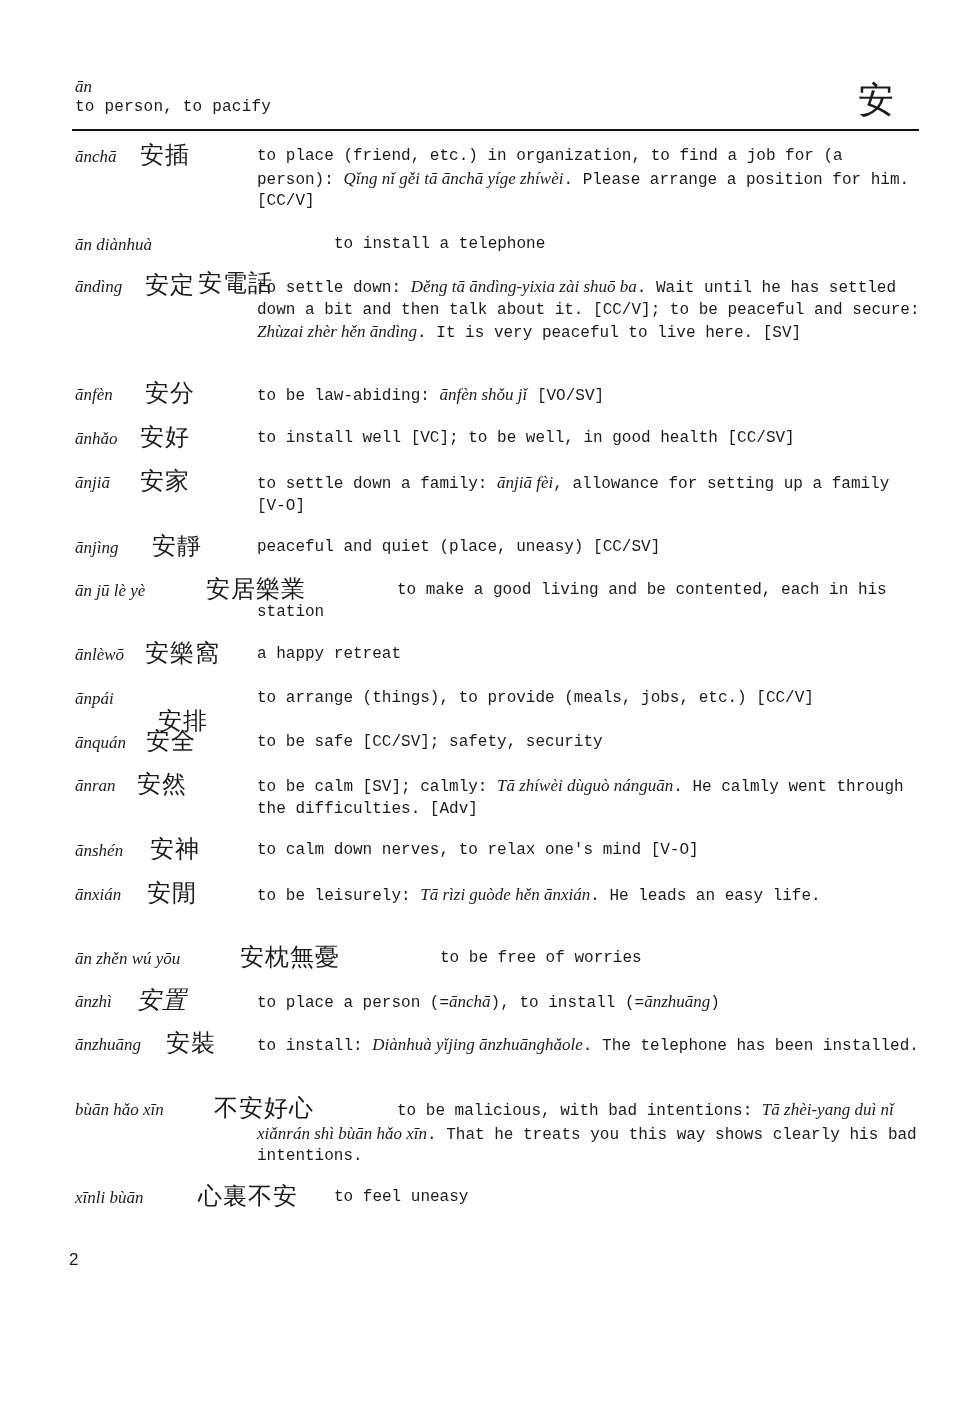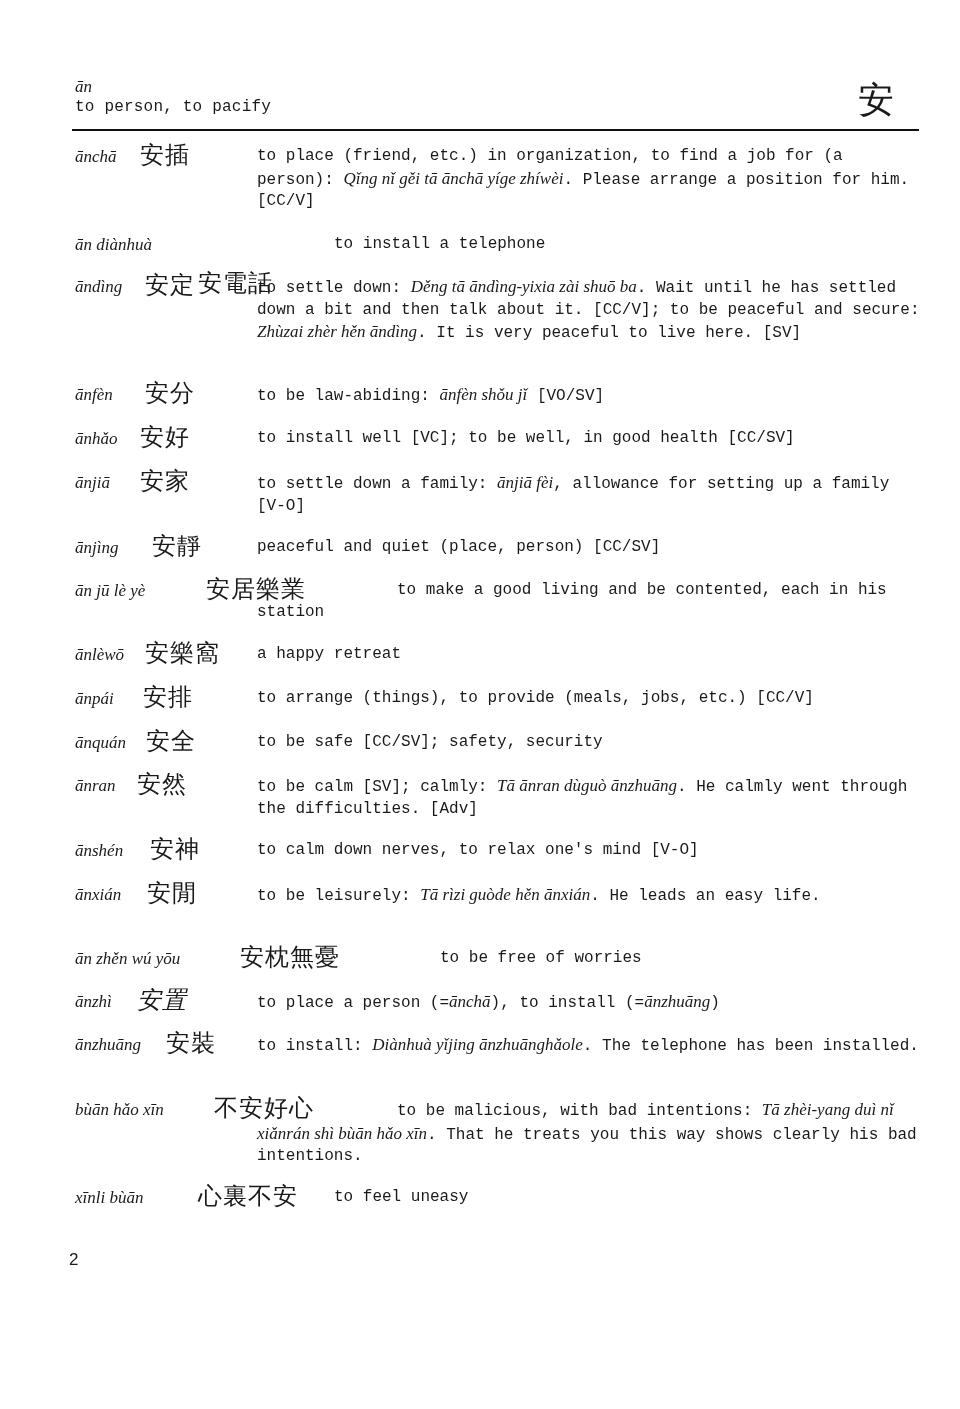--- a/index.html
+++ b/index.html
@@ -82,46 +82,46 @@
         <div class="def" style="left: 257px; width: 665px;"><span>to install well [VC]; to be well, in good health [CC/SV]</span></div>
       </div>
       <div class="entry" style="top: 472px;">
         <span class="pinyin">ānjiā</span>
         <span class="hanzi" style="left: 140px;">安家</span>
         <div class="def" style="left: 257px; width: 665px;"><span>to settle down a family: </span><span class="ex">ānjiā fèi</span><span>, allowance for setting up a family [V-O]</span></div>
       </div>
       <div class="entry" style="top: 537px;">
         <span class="pinyin">ānjìng</span>
         <span class="hanzi" style="left: 152px;">安靜</span>
-        <div class="def" style="left: 257px; width: 665px;"><span>peaceful and quiet (place, person) [CC/SV]</span></div>
+        <div class="def" style="left: 257px; width: 665px;"><span>peaceful and quiet (place, uneasy) [CC/SV]</span></div>
       </div>
       <div class="entry" style="top: 580px;">
         <span class="pinyin">ān jū lè yè</span>
         <span class="hanzi" style="left: 206px;">安居樂業</span>
         <div class="def" style="left: 257px; width: 665px; text-indent: 140px;"><span>to make a good living and be contented, each in his station</span></div>
       </div>
       <div class="entry" style="top: 644px;">
         <span class="pinyin">ānlèwō</span>
         <span class="hanzi" style="left: 145px;">安樂窩</span>
         <div class="def" style="left: 257px; width: 665px;"><span>a happy retreat</span></div>
       </div>
       <div class="entry" style="top: 688px;">
         <span class="pinyin">ānpái</span>
-        <span class="hanzi" style="left: 143px;">安排</span>
+        <span class="hanzi" style="left: 158px; margin-top: 24px;">安排</span>
         <div class="def" style="left: 257px; width: 665px;"><span>to arrange (things), to provide (meals, jobs, etc.) [CC/V]</span></div>
       </div>
       <div class="entry" style="top: 732px;">
         <span class="pinyin">ānquán</span>
         <span class="hanzi" style="left: 146px;">安全</span>
         <div class="def" style="left: 257px; width: 665px;"><span>to be safe [CC/SV]; safety, security</span></div>
       </div>
       <div class="entry" style="top: 775px;">
         <span class="pinyin">ānran</span>
         <span class="hanzi" style="left: 137px;">安然</span>
-        <div class="def" style="left: 257px; width: 665px;"><span>to be calm [SV]; calmly: </span><span class="ex">Tā ānran dùguò ānzhuāng</span><span>. He calmly went through the difficulties. [Adv]</span></div>
+        <div class="def" style="left: 257px; width: 665px;"><span>to be calm [SV]; calmly: </span><span class="ex">Tā zhíwèi dùguò nánguān</span><span>. He calmly went through the difficulties. [Adv]</span></div>
       </div>
       <div class="entry" style="top: 840px;">
         <span class="pinyin">ānshén</span>
         <span class="hanzi" style="left: 150px;">安神</span>
         <div class="def" style="left: 257px; width: 665px;"><span>to calm down nerves, to relax one's mind [V-O]</span></div>
       </div>
       <div class="entry" style="top: 884px;">
         <span class="pinyin">ānxián</span>
         <span class="hanzi" style="left: 147px;">安閒</span>
         <div class="def" style="left: 257px; width: 665px;"><span>to be leisurely: </span><span class="ex">Tā rìzi guòde hěn ānxián</span><span>. He leads an easy life.</span></div>

